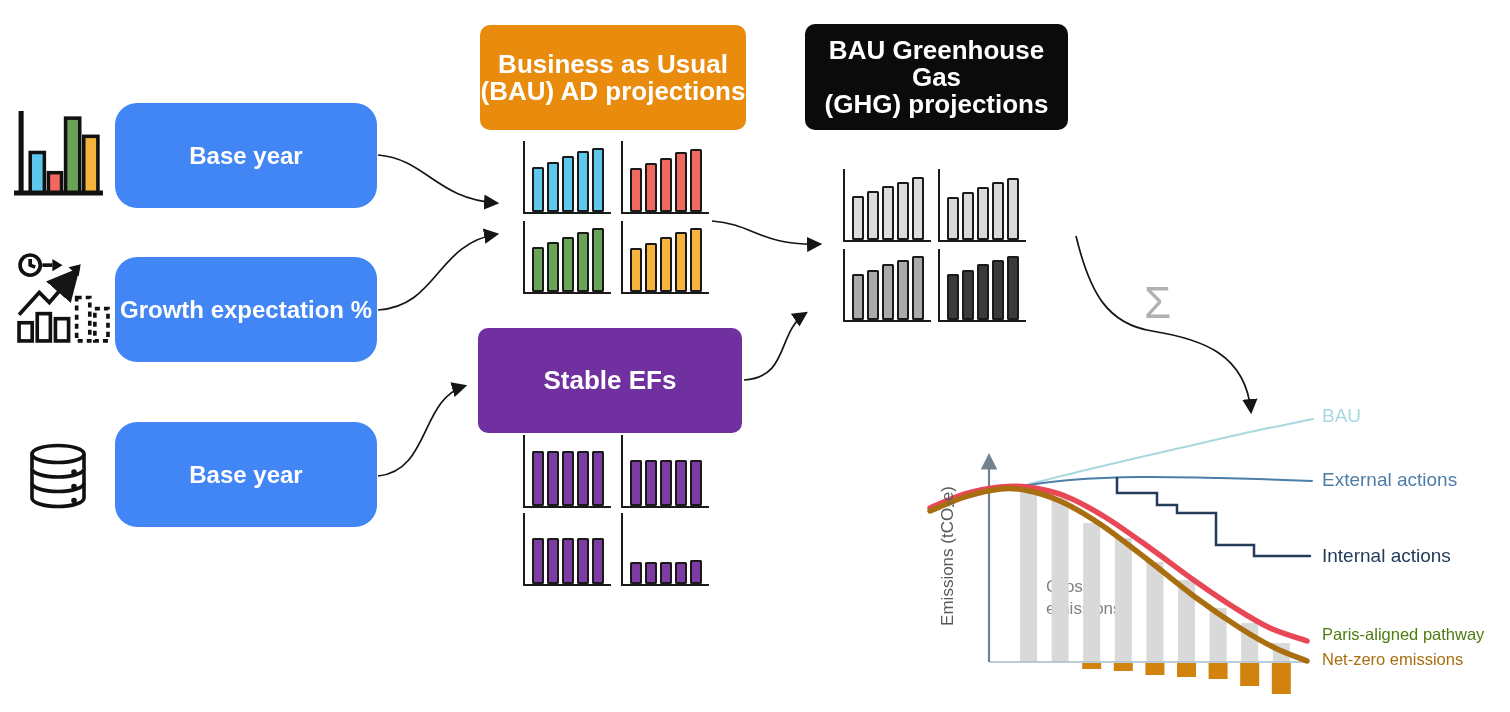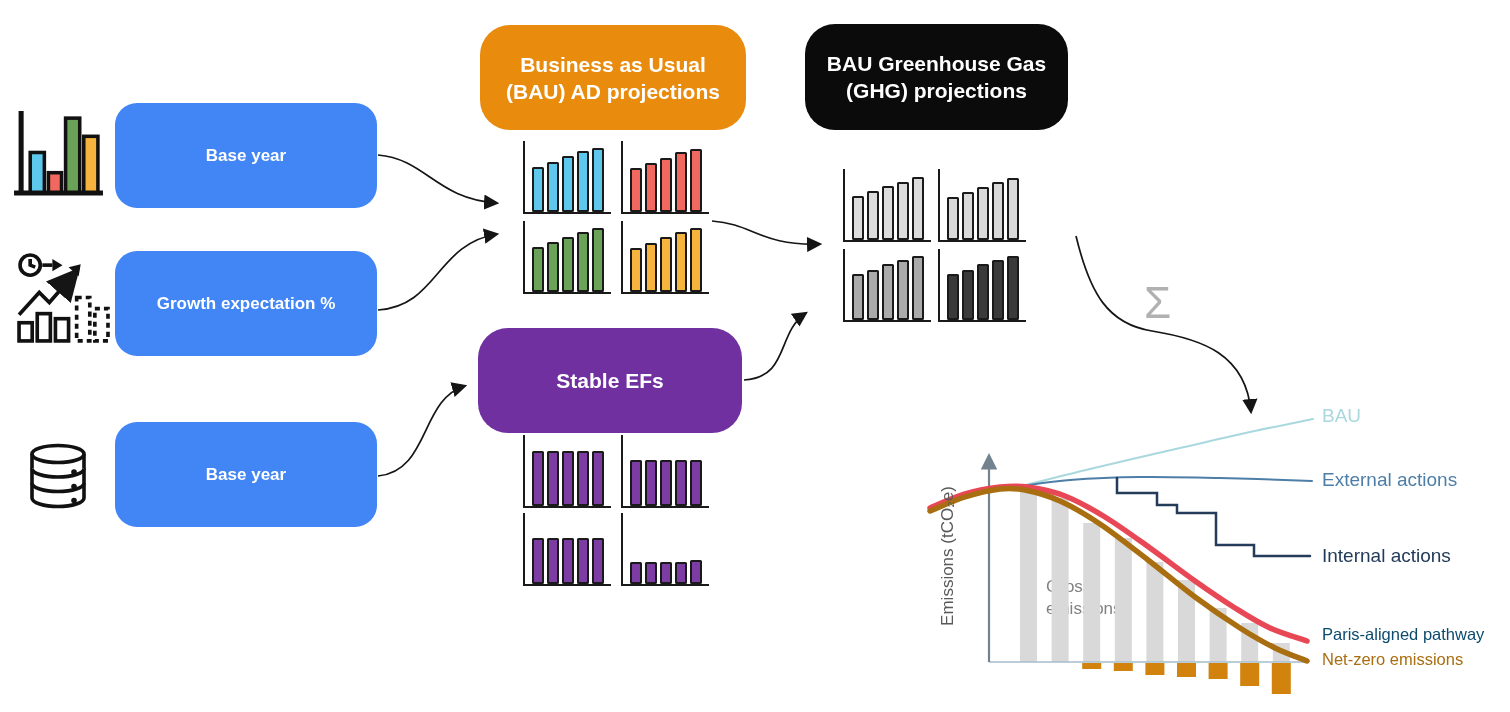--- a/index.html
+++ b/index.html
@@ -1,22 +1,22 @@
 <!DOCTYPE html>
 <html><head>
 <meta charset="utf-8">
 <style>
   html,body{margin:0;padding:0;background:#fff;}
   #stage{position:relative;width:1510px;height:712px;background:#fff;overflow:hidden;
          font-family:"Liberation Sans",sans-serif;}
   .box{position:absolute;color:#fff;display:flex;flex-direction:column;justify-content:center;
-       align-items:center;text-align:center;font-weight:600;font-size:17px;line-height:27px;z-index:2;}
+       align-items:center;text-align:center;font-weight:600;font-size:24px;line-height:27px;z-index:2;}
   .box .ln{display:block;}
   .blue{border-radius:22px;}
-  .big{border-radius:30px;font-size:21px;}
+  .big{border-radius:10px;font-size:26px;}
   .icon{position:absolute;z-index:2;}
   .mini-grid{position:absolute;z-index:2;}
   .mini-chart{position:absolute;width:88px;height:73px;border-left:2.6px solid #1a1a1a;
               border-bottom:2.6px solid #1a1a1a;display:flex;align-items:flex-end;gap:3px;
               padding-left:7px;box-sizing:border-box;}
   .mini-bar{width:12px;border:2px solid #1a1a1a;border-radius:1.5px;box-sizing:border-box;flex:none;}
   #overlay{position:absolute;left:0;top:0;z-index:4;pointer-events:none;}
   .legend{position:absolute;left:1322px;white-space:nowrap;z-index:5;}
   .legend.lg{font-size:19px;}
   .legend.sm{font-size:16.5px;}
@@ -117,21 +117,21 @@
     </g>
     <circle cx="46" cy="29" r="2.8" fill="#111"></circle>
     <circle cx="46" cy="43.5" r="2.8" fill="#111"></circle>
     <circle cx="46" cy="57.5" r="2.8" fill="#111"></circle>
   </svg>
 
   <div class="box blue" style="left:115px;top:103px;width:262px;height:105px;background:#4285f4">
     <span class="ln">Base year</span>
   </div>
 
-  <div class="box blue" style="left:115px;top:251px;width:262px;height:105px;background:#4285f4">
+  <div class="box blue" style="left:115px;top:257px;width:262px;height:105px;background:#4285f4">
     <span class="ln">Growth expectation %</span>
   </div>
 
   <div class="box blue" style="left:115px;top:422px;width:262px;height:105px;background:#4285f4">
     <span class="ln">Base year</span>
   </div>
 
   <div class="box big" style="left:480px;top:25px;width:266px;height:105px;background:#e98b0d">
     <span class="ln">Business as Usual</span>
     <span class="ln">(BAU) AD projections</span>
@@ -240,16 +240,16 @@
   <div id="sigma">Σ</div>
   <div id="ylabel">Emissions (tCO₂e)</div>
   <div id="gross-note">
     <span style="display:block">Gross</span>
     <span style="display:block">emissions</span>
   </div>
 
   <div class="legend lg" style="top: 405px; color: rgb(169, 216, 222);">BAU</div>
   <div class="legend lg" style="top: 469px; color: rgb(77, 126, 168);">External actions</div>
   <div class="legend lg" style="top: 545px; color: rgb(36, 59, 89);">Internal actions</div>
-  <div class="legend sm" style="top: 625px; color: #0c4a6e;">Paris-aligned pathway</div>
+  <div class="legend sm" style="top: 625px; color: #4d7c0f;">Paris-aligned pathway</div>
   <div class="legend sm" style="top: 650px; color: rgb(168, 110, 16);">Net-zero emissions</div>
 
 </div>
 
 </body></html>

